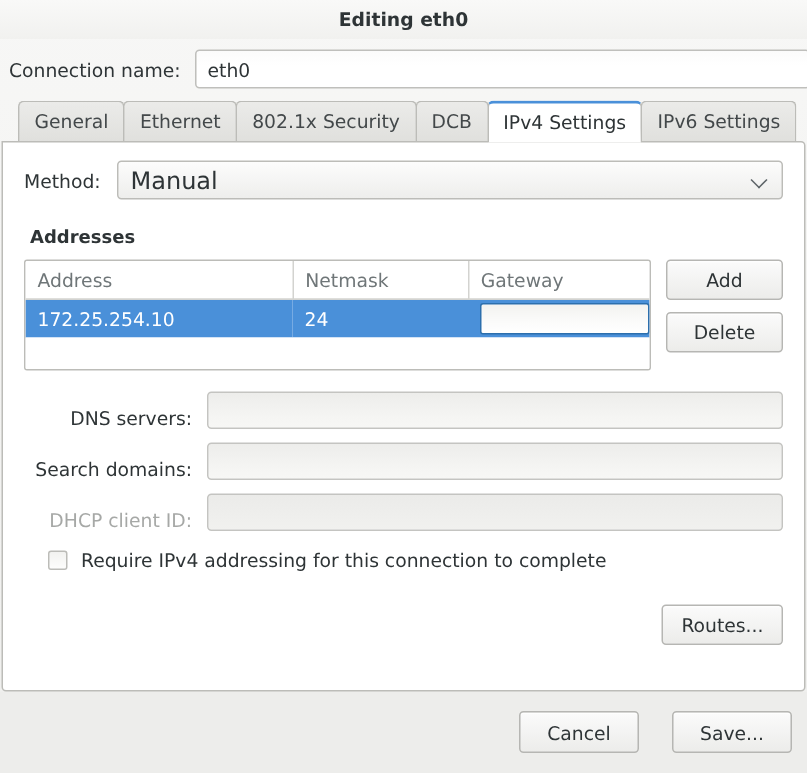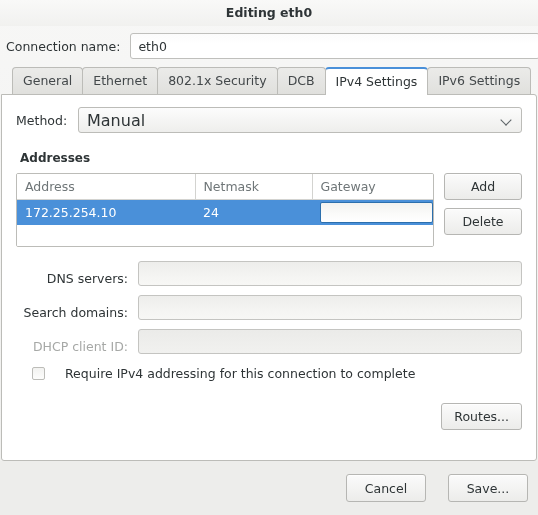--- a/index.html
+++ b/index.html
@@ -297,21 +297,20 @@
     padding: 0 6px;
     outline: none;
   }
   .field-input.disabled { background: linear-gradient(to bottom, #ebebe9 0%, #f1f1ef 100%); }
 
   
   .check-row {
     display: flex;
     align-items: center;
     margin: 12px 0 0 16px;
-    gap: 11px;
   }
   .checkbox {
     width: 13px;
     height: 13px;
     box-sizing: border-box;
     border: 1px solid #bcbcb8;
     border-radius: 2px;
     background: linear-gradient(to bottom, #f2f2f0 0%, #fdfdfc 100%);
     flex: none;
     margin-right: 9px;

